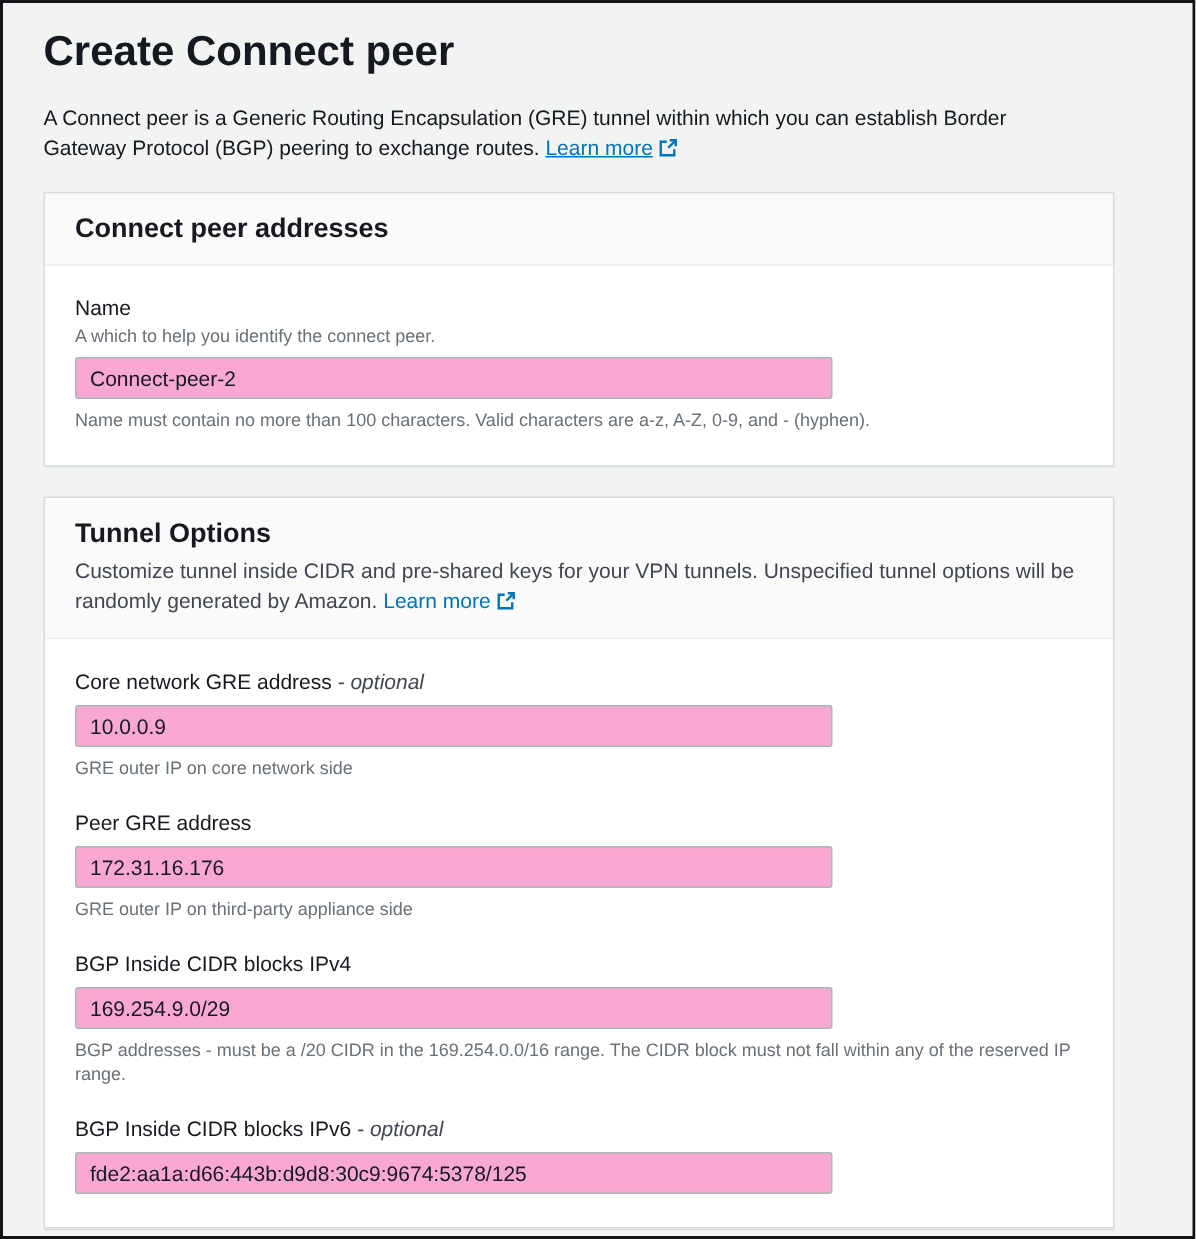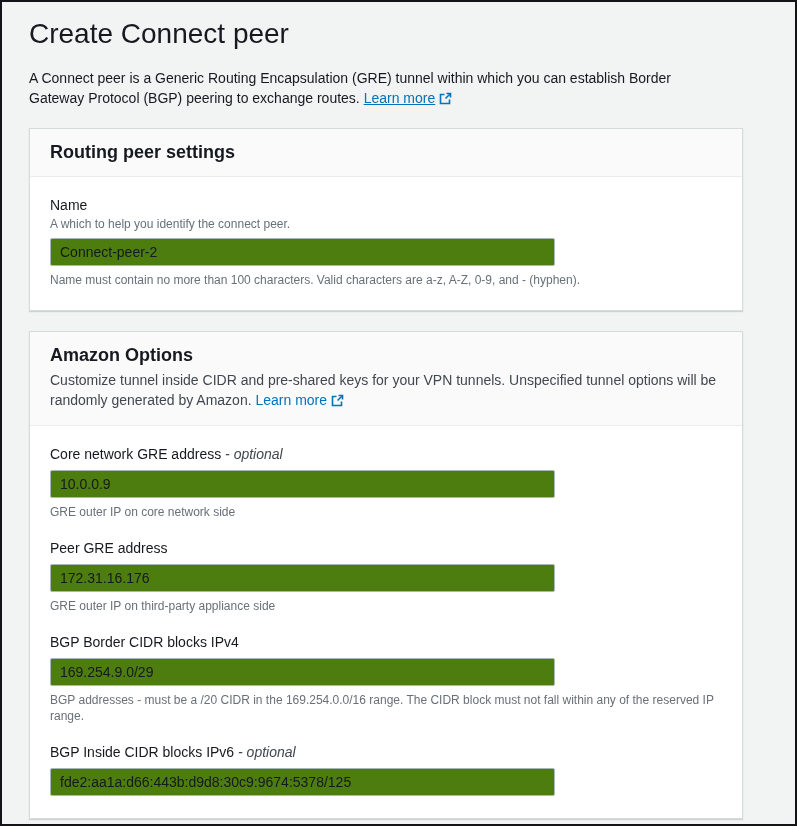--- a/index.html
+++ b/index.html
@@ -14,21 +14,21 @@
     overflow: hidden;
     position: relative;
   }
 
   .content {
     padding: 14px 52px 0 27px;
   }
 
   .page-title {
     font-size: 28px;
-    font-weight: 400;
+    font-weight: 700;
     color: #16191f;
     line-height: 36px;
     margin-bottom: 10px;
   }
 
   .page-desc {
     font-size: 14px;
     line-height: 20px;
     color: #16191f;
     max-width: 690px;
@@ -101,21 +101,21 @@
 
   .text-input {
     display: block;
     width: 505px;
     height: 28px;
     margin-top: 6px;
     padding: 4px 9px;
     font-family: "Liberation Sans", sans-serif;
     font-size: 14px;
     color: #16191f;
-    background: #4d7c0f;
+    background: #f9a8d4;
     border: 1px solid #aab7b8;
     border-radius: 2px;
     outline: none;
   }
 
   .field-helper {
     font-size: 12px;
     line-height: 16px;
     color: #687078;
     margin-top: 6px;
@@ -136,35 +136,35 @@
         <span class="lm-text">Learn more</span><span class="ext-icon"><svg width="13" height="13" viewBox="0 0 13 13">
               <path d="M5.5 2.5H1.5v9h9V7.5" fill="none" stroke="#0073bb" stroke-width="1.6"></path>
               <path d="M7.5 1.5h4v4" fill="none" stroke="#0073bb" stroke-width="1.6"></path>
               <path d="M11.3 1.7L6.5 6.5" fill="none" stroke="#0073bb" stroke-width="1.6"></path>
             </svg></span>
       </a>
     </div>
 
     <div class="card">
       <div class="card-header">
-        <h2 class="card-title">Routing peer settings</h2>
+        <h2 class="card-title">Connect peer addresses</h2>
       </div>
       <div class="card-body">
         <div class="field">
           <label class="field-label">Name</label>
           <div class="field-desc">A which to help you identify the connect peer.</div>
           <input type="text" class="text-input" value="Connect-peer-2" style="">
           <div class="field-helper">Name must contain no more than 100 characters. Valid characters are a-z, A-Z, 0-9, and - (hyphen).</div>
         </div>
       </div>
     </div>
 
     <div class="card">
       <div class="card-header">
-        <h2 class="card-title">Amazon Options</h2>
+        <h2 class="card-title">Tunnel Options</h2>
         <div class="card-header-desc">
           <span>Customize tunnel inside CIDR and pre-shared keys for your VPN tunnels. Unspecified tunnel options will be randomly generated by Amazon.</span>
           <a class="learn-more" href="#">
             <span class="lm-text">Learn more</span><span class="ext-icon"><svg width="13" height="13" viewBox="0 0 13 13">
                   <path d="M5.5 2.5H1.5v9h9V7.5" fill="none" stroke="#0073bb" stroke-width="1.6"></path>
                   <path d="M7.5 1.5h4v4" fill="none" stroke="#0073bb" stroke-width="1.6"></path>
                   <path d="M11.3 1.7L6.5 6.5" fill="none" stroke="#0073bb" stroke-width="1.6"></path>
                 </svg></span>
           </a>
         </div>
@@ -184,21 +184,21 @@
           <label class="field-label">
             <span>Peer GRE address</span>
             <span class="opt"></span>
           </label>
           <input type="text" class="text-input" value="172.31.16.176" style="">
           <div class="field-helper">GRE outer IP on third-party appliance side</div>
         </div>
 
         <div class="field">
           <label class="field-label">
-            <span>BGP Border CIDR blocks IPv4</span>
+            <span>BGP Inside CIDR blocks IPv4</span>
             <span class="opt"></span>
           </label>
           <input type="text" class="text-input" value="169.254.9.0/29" style="">
           <div class="field-helper">BGP addresses - must be a /20 CIDR in the 169.254.0.0/16 range. The CIDR block must not fall within any of the reserved IP range.</div>
         </div>
 
         <div class="field">
           <label class="field-label">
             <span>BGP Inside CIDR blocks IPv6</span>
             <span class="opt">- optional</span>

